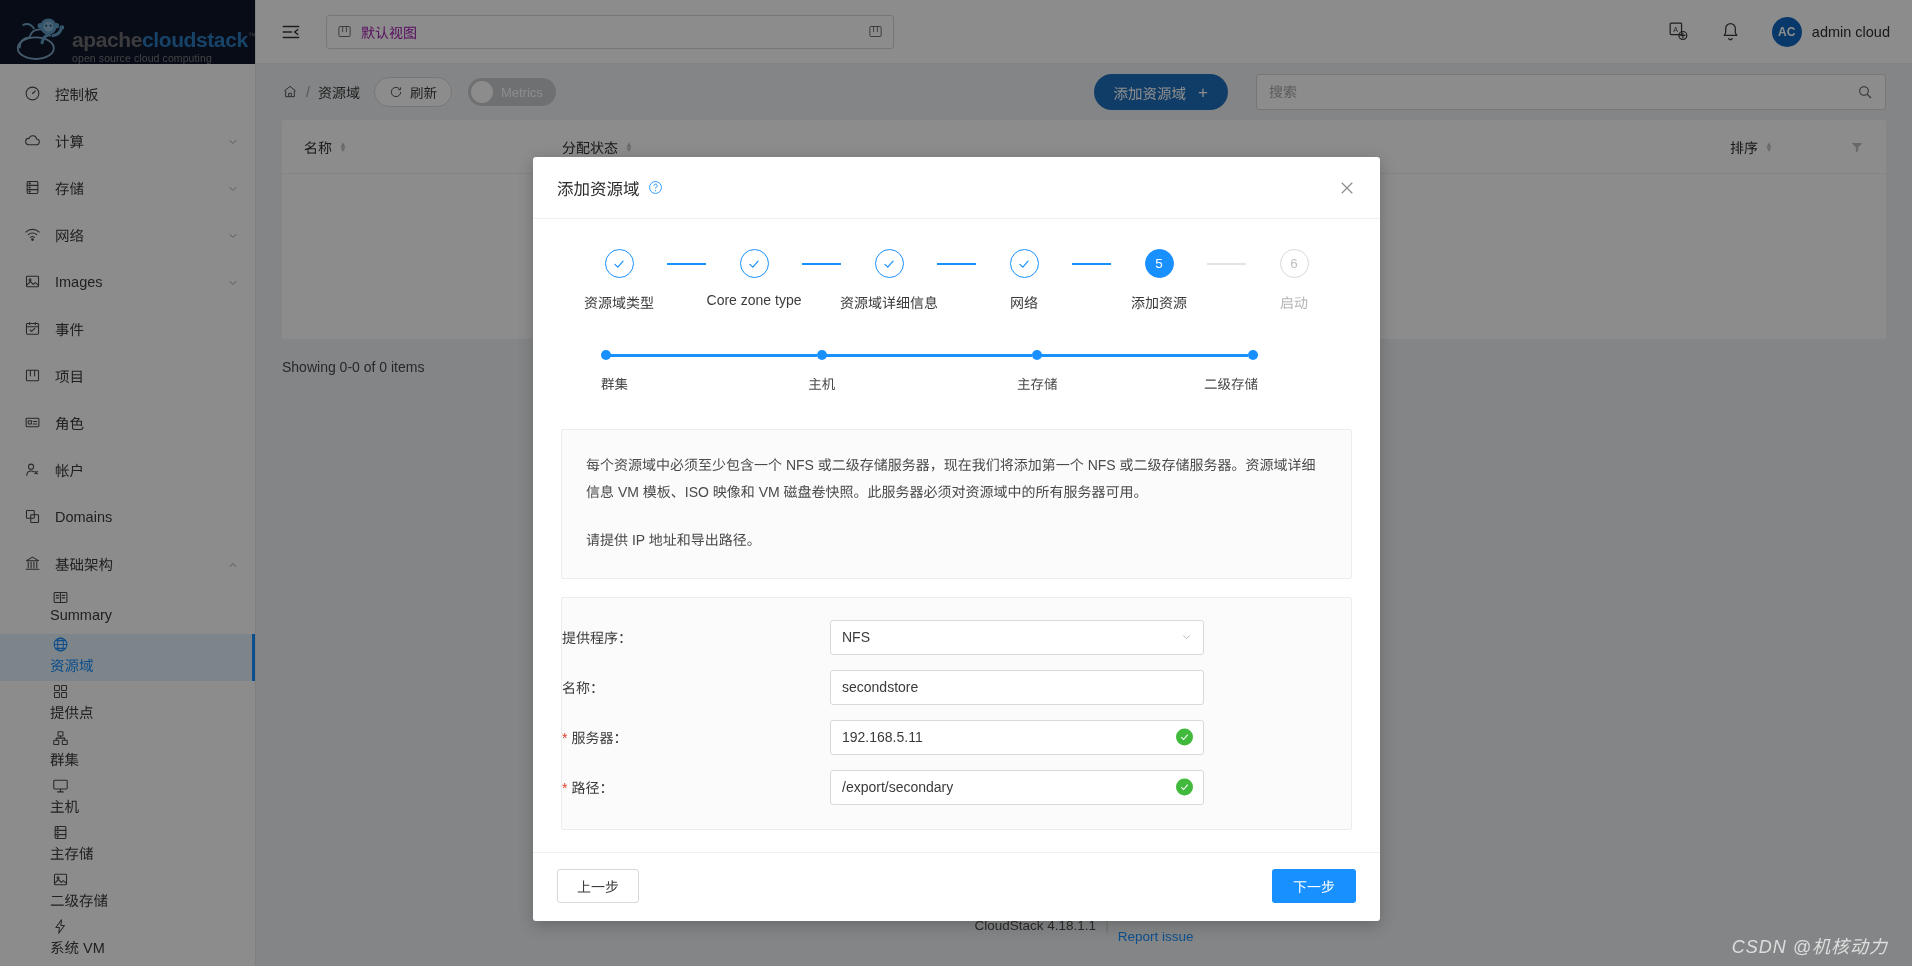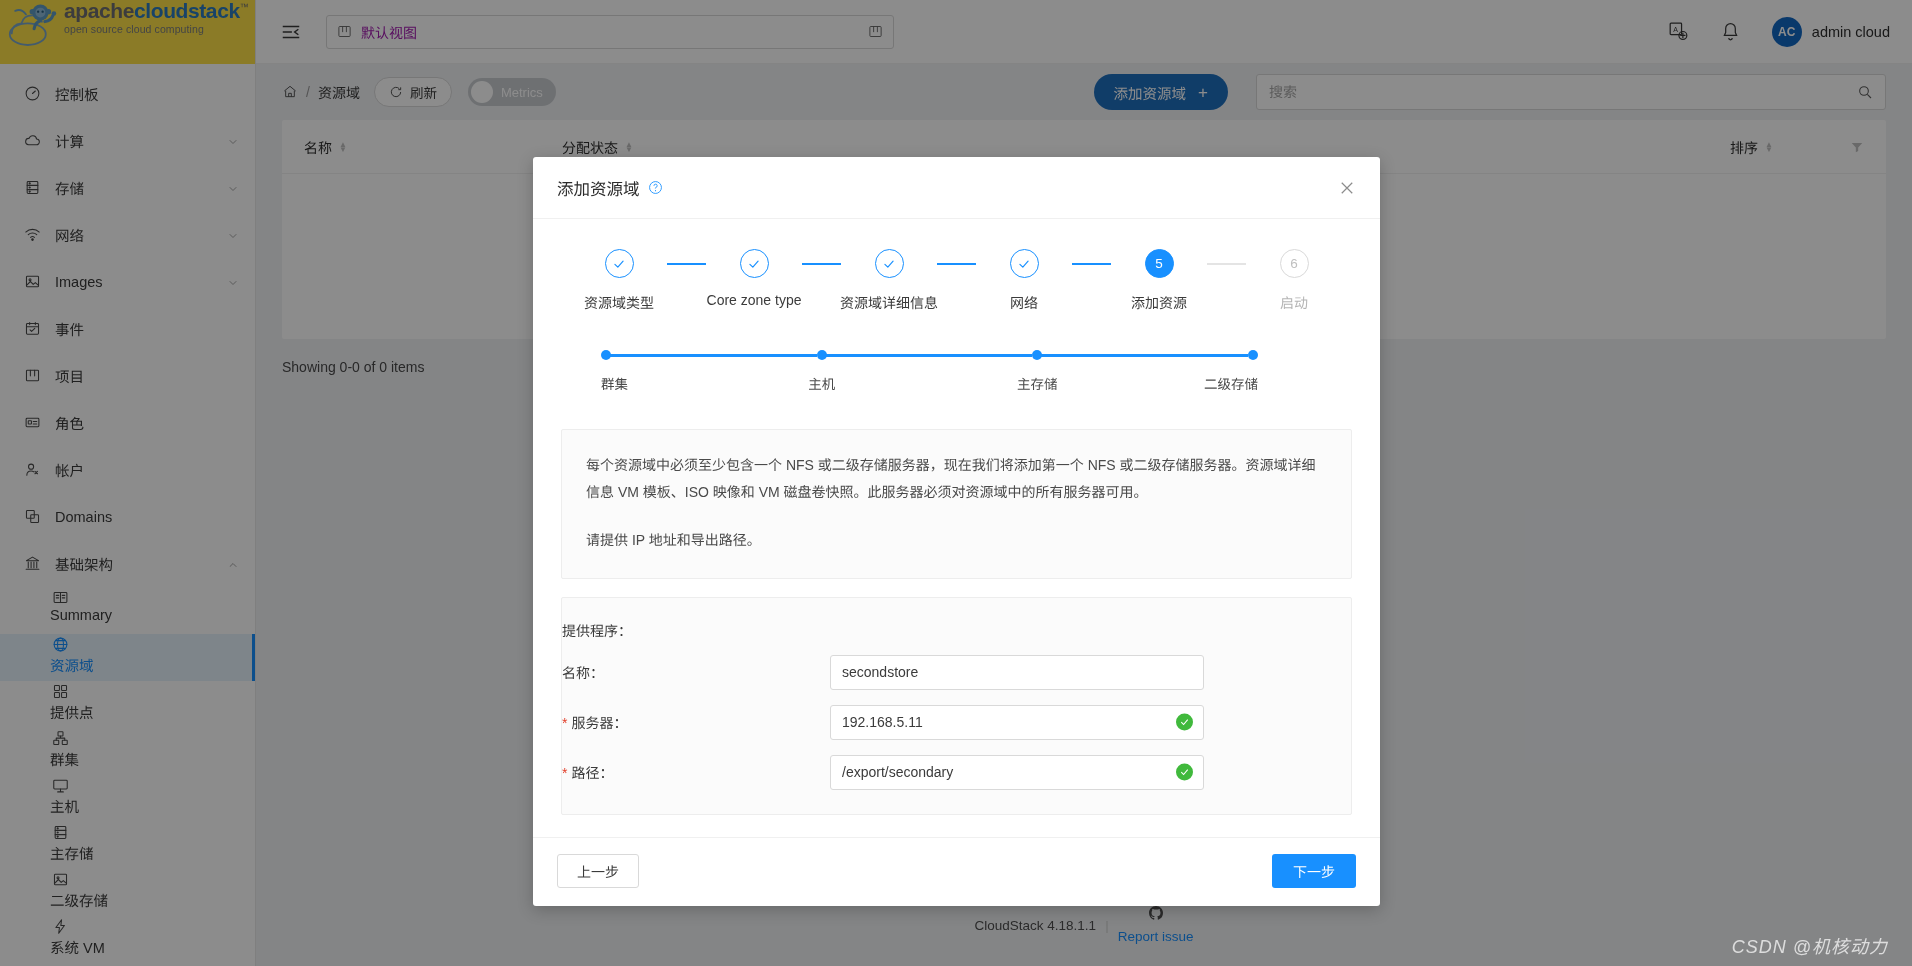--- a/index.html
+++ b/index.html
@@ -14,22 +14,22 @@
   
   #app-shell { position: absolute; inset: 0; display: flex; background: #f0f2f5; }
 
   
   .sidebar {
     width: 256px; flex: 0 0 256px; height: 966px;
     background: #ffffff; border-right: 1px solid #e8e8e8;
     display: flex; flex-direction: column; overflow: hidden;
   }
   .logo-area {
-    height: 64px; flex: 0 0 64px; display: flex; align-items: flex-start;
-    padding: 0 10px 0 8px; background: #fde047;
+    height: 64px; flex: 0 0 64px; display: flex; align-items: flex-end;
+    padding: 0 10px 0 16px; background: #0f172a;
   }
   .logo-mark { width: 54px; height: 50px; flex: 0 0 54px; }
   .logo-text { display: flex; flex-direction: column; line-height: 1.05; margin-left: 2px;}
   .logo-line1 { font-size: 21px; letter-spacing: -0.4px; font-weight: 700; }
   .logo-line1 .a { color: #6d6e71; }
   .logo-line1 .b { color: #2c7bbd; }
   .logo-tm { font-size: 9px; color: #6d6e71; vertical-align: super; font-weight: 400;}
   .logo-line2 { font-size: 10.5px; color: #7a7d80; letter-spacing: 0.1px; margin-top: 2px;}
 
   .nav { flex: 1; overflow: hidden; padding-top: 6px; }
@@ -741,20 +741,30 @@
 
     <div class="info-panel">
       <p>每个资源域中必须至少包含一个 NFS 或二级存储服务器，现在我们将添加第一个 NFS 或二级存储服务器。资源域详细信息 VM 模板、ISO 映像和 VM 磁盘卷快照。此服务器必须对资源域中的所有服务器可用。</p>
       <p>请提供 IP 地址和导出路径。</p>
     </div>
 
     <div class="form-panel">
 
       <div class="form-row">
         <div class="form-label">提供程序：</div>
+        <div class="field-wrap">
+          <div class="field select">
+            <span>NFS</span>
+          </div>
+          <span class="caret">
+            <svg viewBox="0 0 24 24">
+                <path d="M6 9l6 6 6-6"></path>
+              </svg>
+          </span>
+        </div>
       </div>
 
       <div class="form-row">
         <div class="form-label">名称：</div>
         <div class="field-wrap">
           <input class="field" type="text" value="secondstore" style="">
         </div>
       </div>
 
       <div class="form-row">

